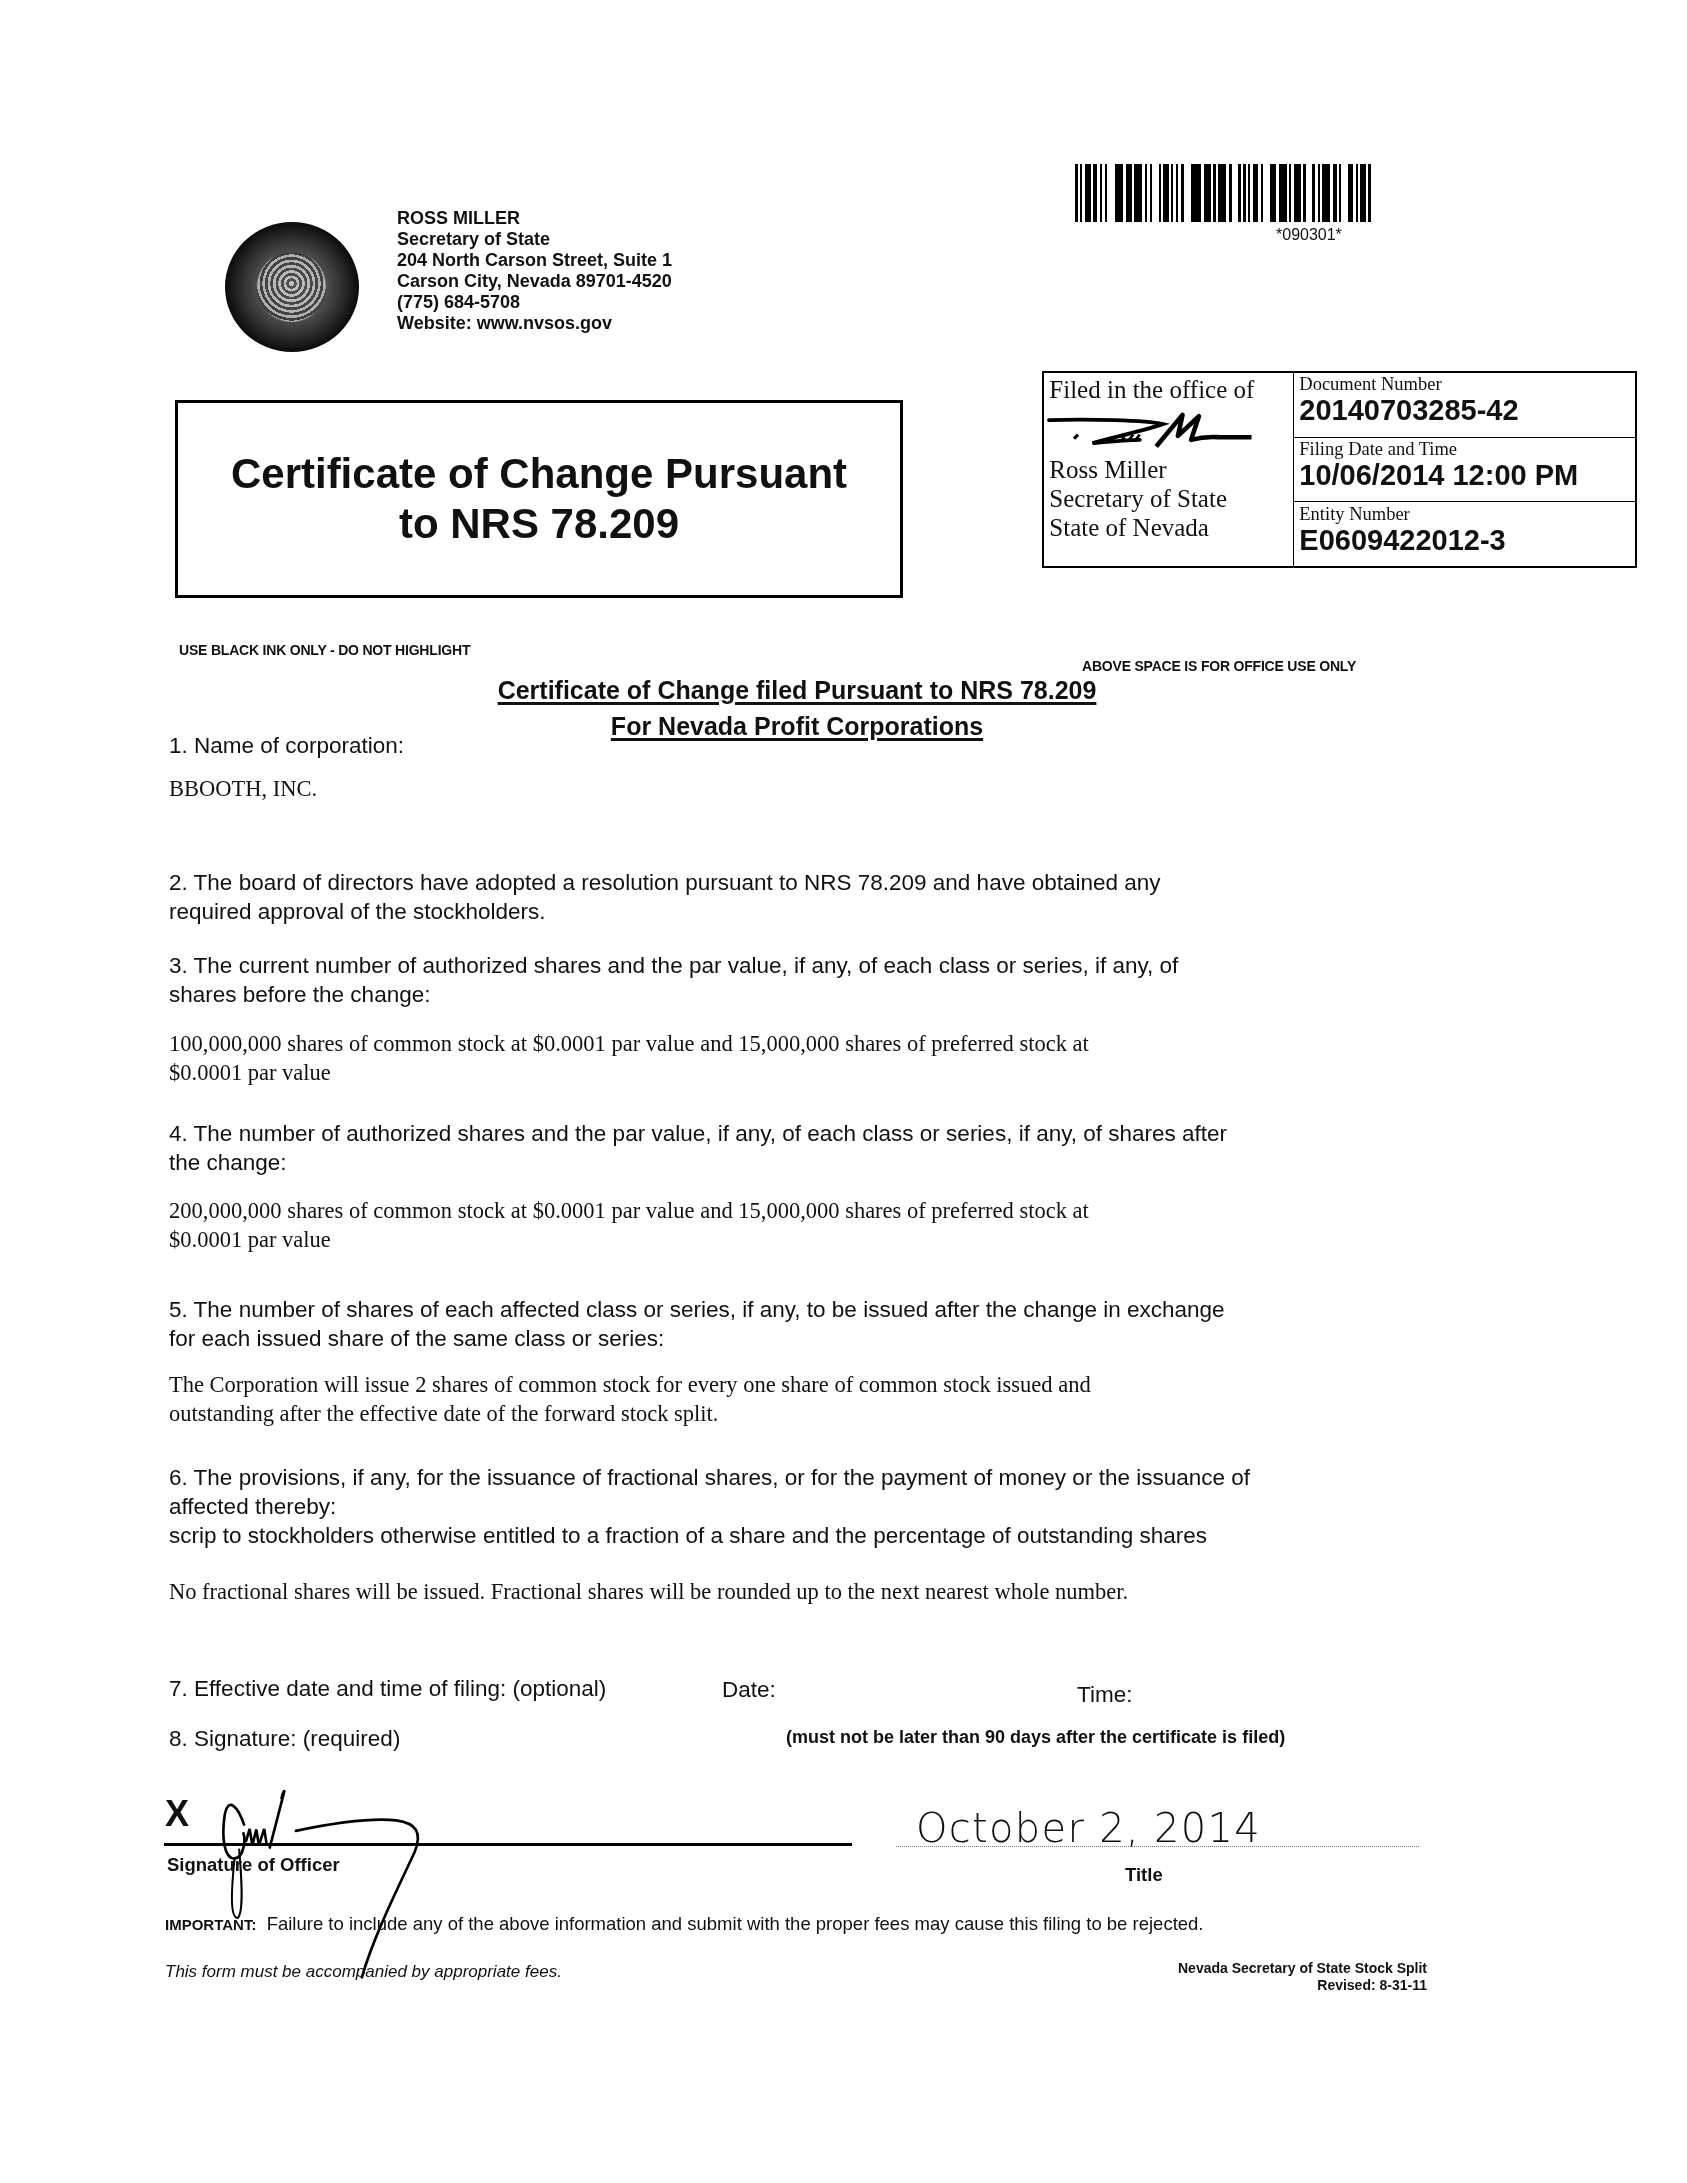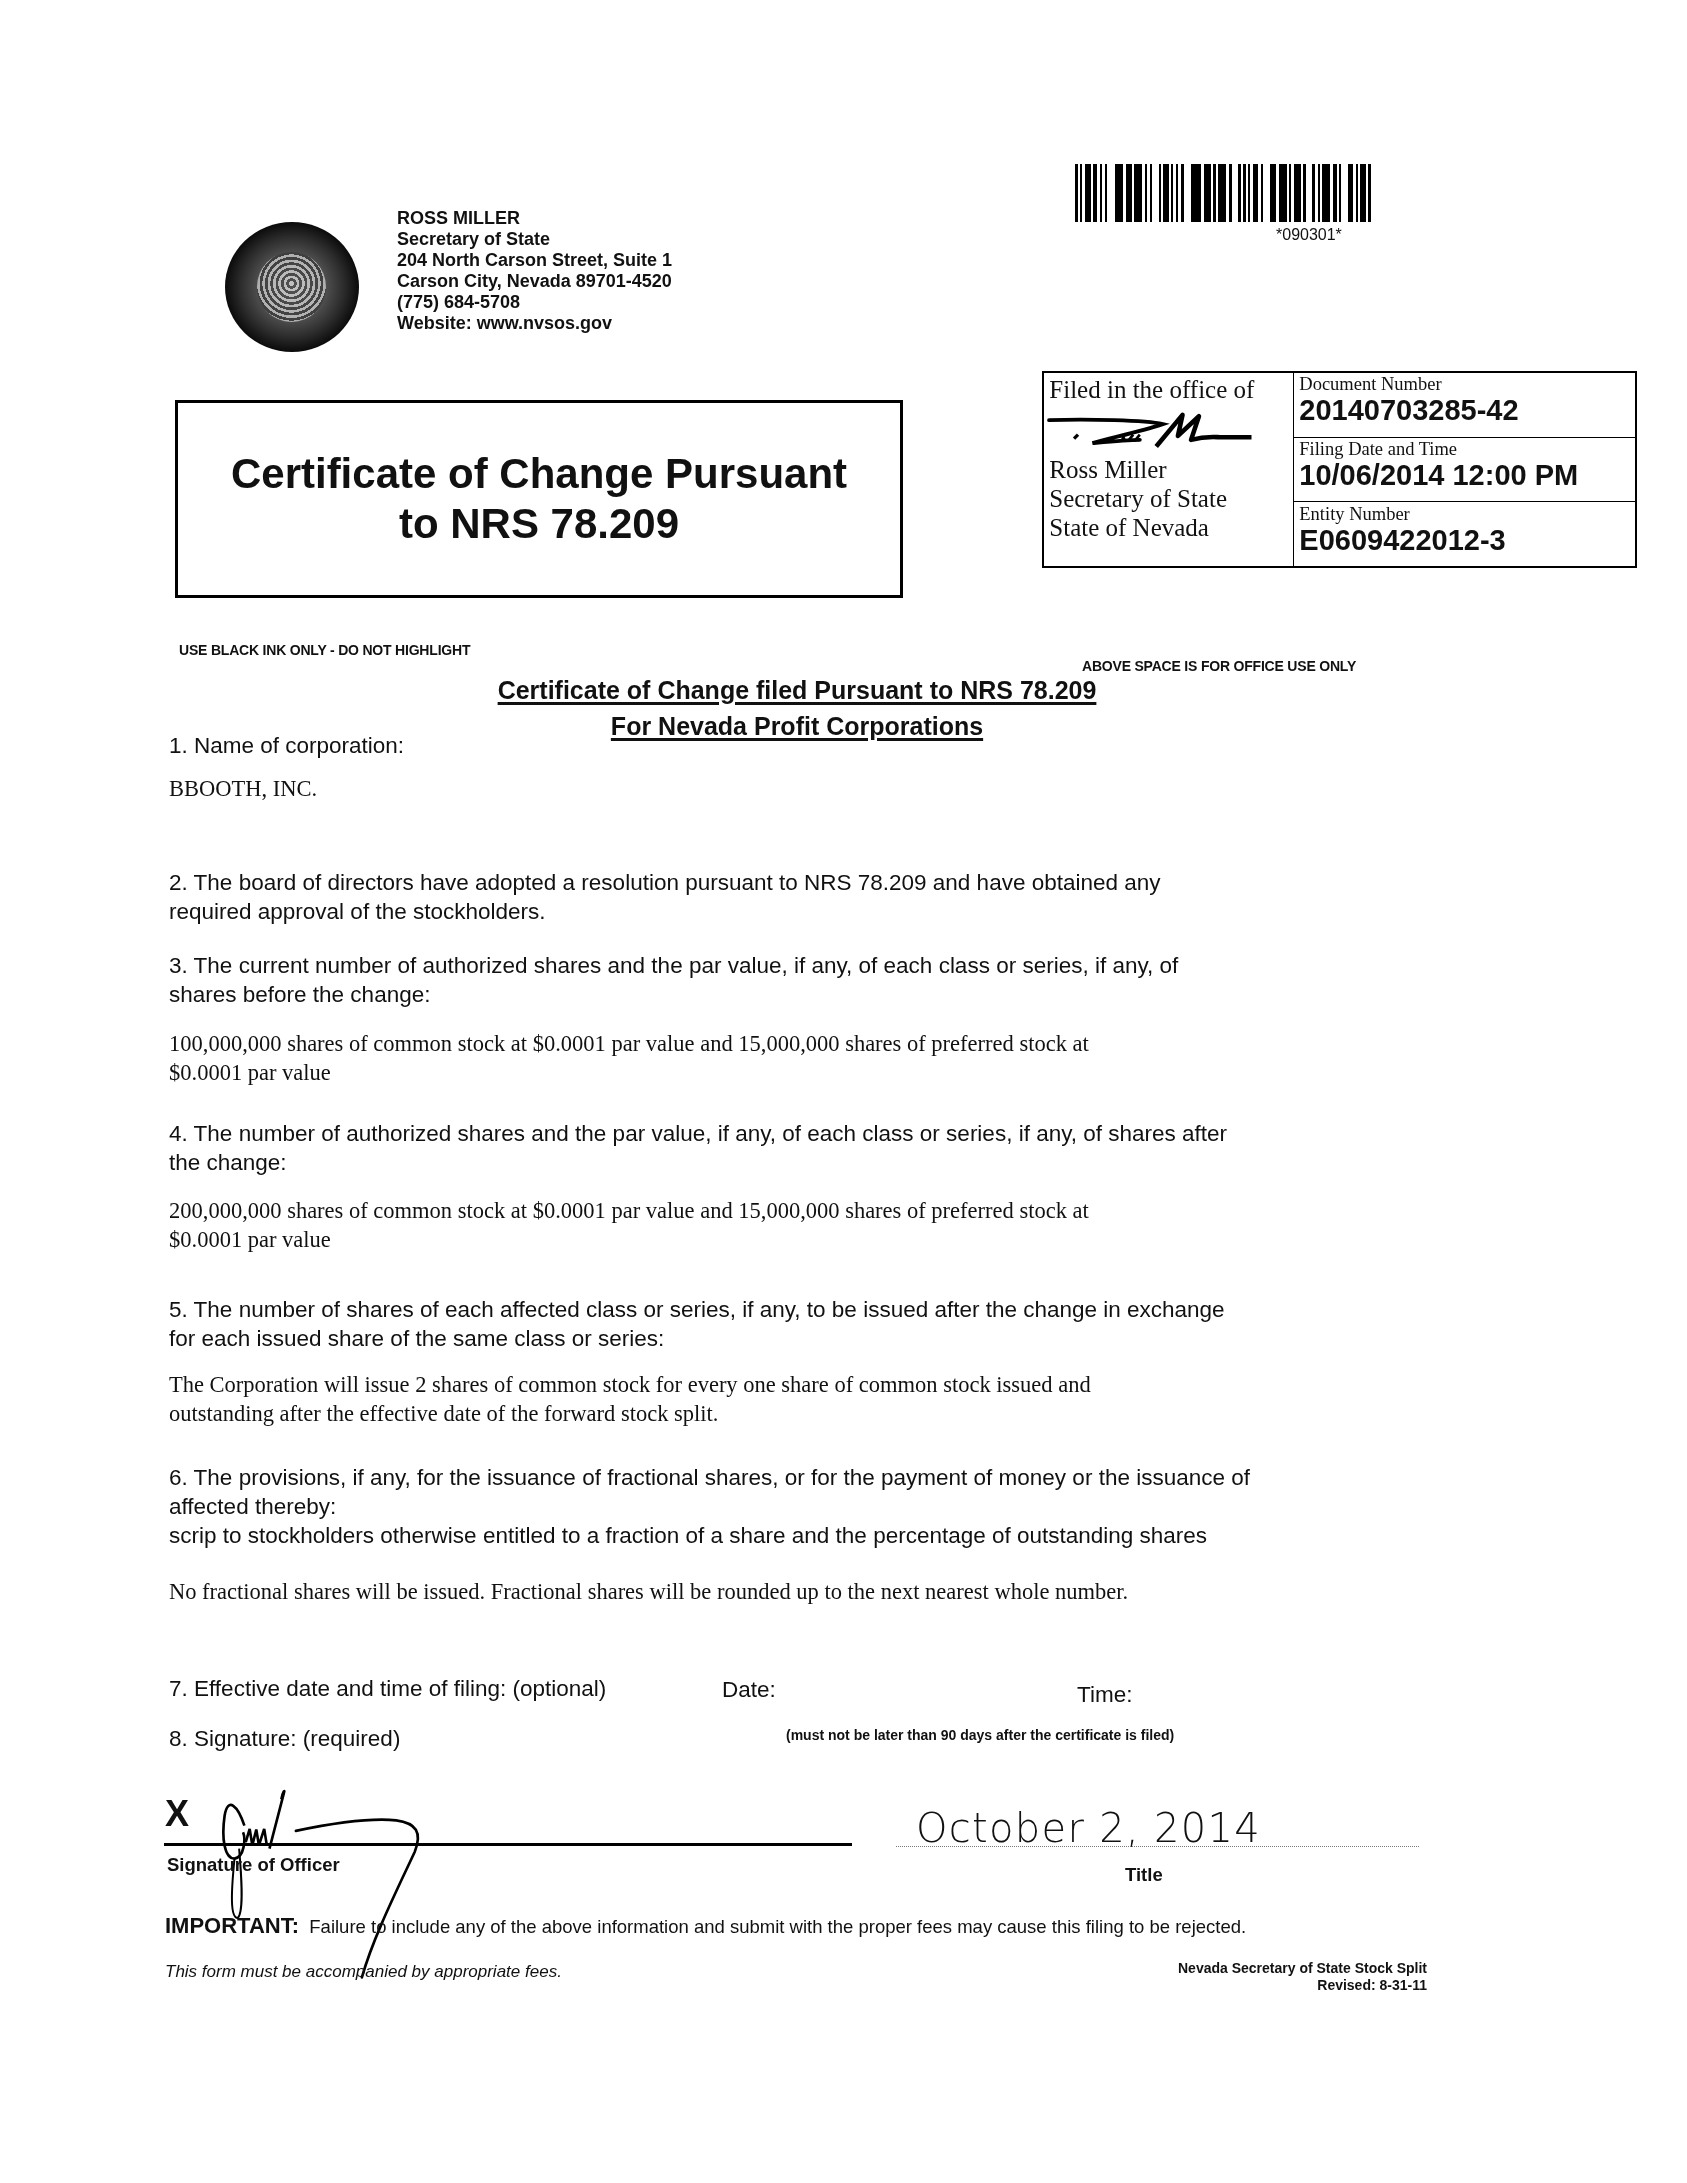--- a/index.html
+++ b/index.html
@@ -189,35 +189,35 @@
   <div>No fractional shares will be issued.  Fractional shares will be rounded up to the next nearest whole number.</div>
 </div>
 
 <div class="abs q" style="top:1674px; width:auto;">7. Effective date and time of filing: (optional)</div>
 <div class="abs q" style="left:722px; top:1675px; width:auto;">Date:</div>
 <div class="abs" style="left:787px; top:1675px; width:265px; height:29px;"></div>
 <div class="abs q" style="left:1077px; top:1680px; width:auto;">Time:</div>
 <div class="abs" style="left:1138px; top:1680px; width:265px; height:29px;"></div>
 
 <div class="abs q" style="top:1724px; width:auto;">8. Signature: (required)</div>
-<div class="abs" style="left:786px; top:1727px; font-size:14px; font-weight:bold;">(must not be later than 90 days after the certificate is filed)</div>
+<div class="abs" style="left:786px; top:1727px; font-size:18px; font-weight:bold;">(must not be later than 90 days after the certificate is filed)</div>
 
 <div class="abs bold" style="left:165px; top:1793px; font-size:36px;">X</div>
 <svg class="abs" style="left:198px; top:1786px;" width="304" height="198" viewBox="0 0 460 300">
   <path d="M70,60 C60,30 45,15 40,45 C35,80 40,110 55,110 C70,108 72,80 68,70" fill="none" stroke="#000" stroke-width="4"></path>
   <path d="M55,110 C50,160 48,200 60,200 C70,190 65,130 62,95" fill="none" stroke="#000" stroke-width="3"></path>
   <path d="M72,85 l6,-20 l4,25 l6,-24 l4,24 l8,-25 l4,25" fill="none" stroke="#000" stroke-width="4"></path>
   <path d="M108,95 L130,10 C132,5 128,8 126,20" fill="none" stroke="#000" stroke-width="4"></path>
   <path d="M148,68 C210,55 260,48 300,52 C330,56 340,70 328,100 C300,160 265,230 248,290" fill="none" stroke="#000" stroke-width="4" stroke-linecap="round"></path>
 </svg>
 <div class="abs sig-line"></div>
 <div class="abs bold" style="left:167px; top:1854px; font-size:18.5px;">Signature of Officer</div>
 <div class="abs hand" style="left:916px; top:1805px; font-size:40px; letter-spacing:1.3px;">October 2, 2014</div>
 <div class="abs title-line"></div>
 <div class="abs bold" style="left:1125px; top:1864px; font-size:18.5px;">Title</div>
 
-<div class="abs" style="left:165px; top:1913px; font-size:18.5px; white-space:pre;"><span class="bold" style="font-size:22px;">IMPORTANT:</span><span>  Failure to include any of the above information and submit with the proper fees may cause this filing to be rejected.</span></div>
+<div class="abs" style="left:165px; top:1913px; font-size:18.5px; white-space:pre;"><span class="bold" style="font-size:15px;">IMPORTANT:</span><span>  Failure to include any of the above information and submit with the proper fees may cause this filing to be rejected.</span></div>
 <div class="abs" style="left:165px; top:1962px; font-size:17px; font-style:italic;">This form must be accompanied by appropriate fees.</div>
 <div class="abs bold" style="left:1128px; top:1960px; width:299px; text-align:right; font-size:14px; line-height:17px;">
   <div>Nevada Secretary of State Stock Split</div>
   <div>Revised:  8-31-11</div>
 </div>
 
 
 </body></html>

